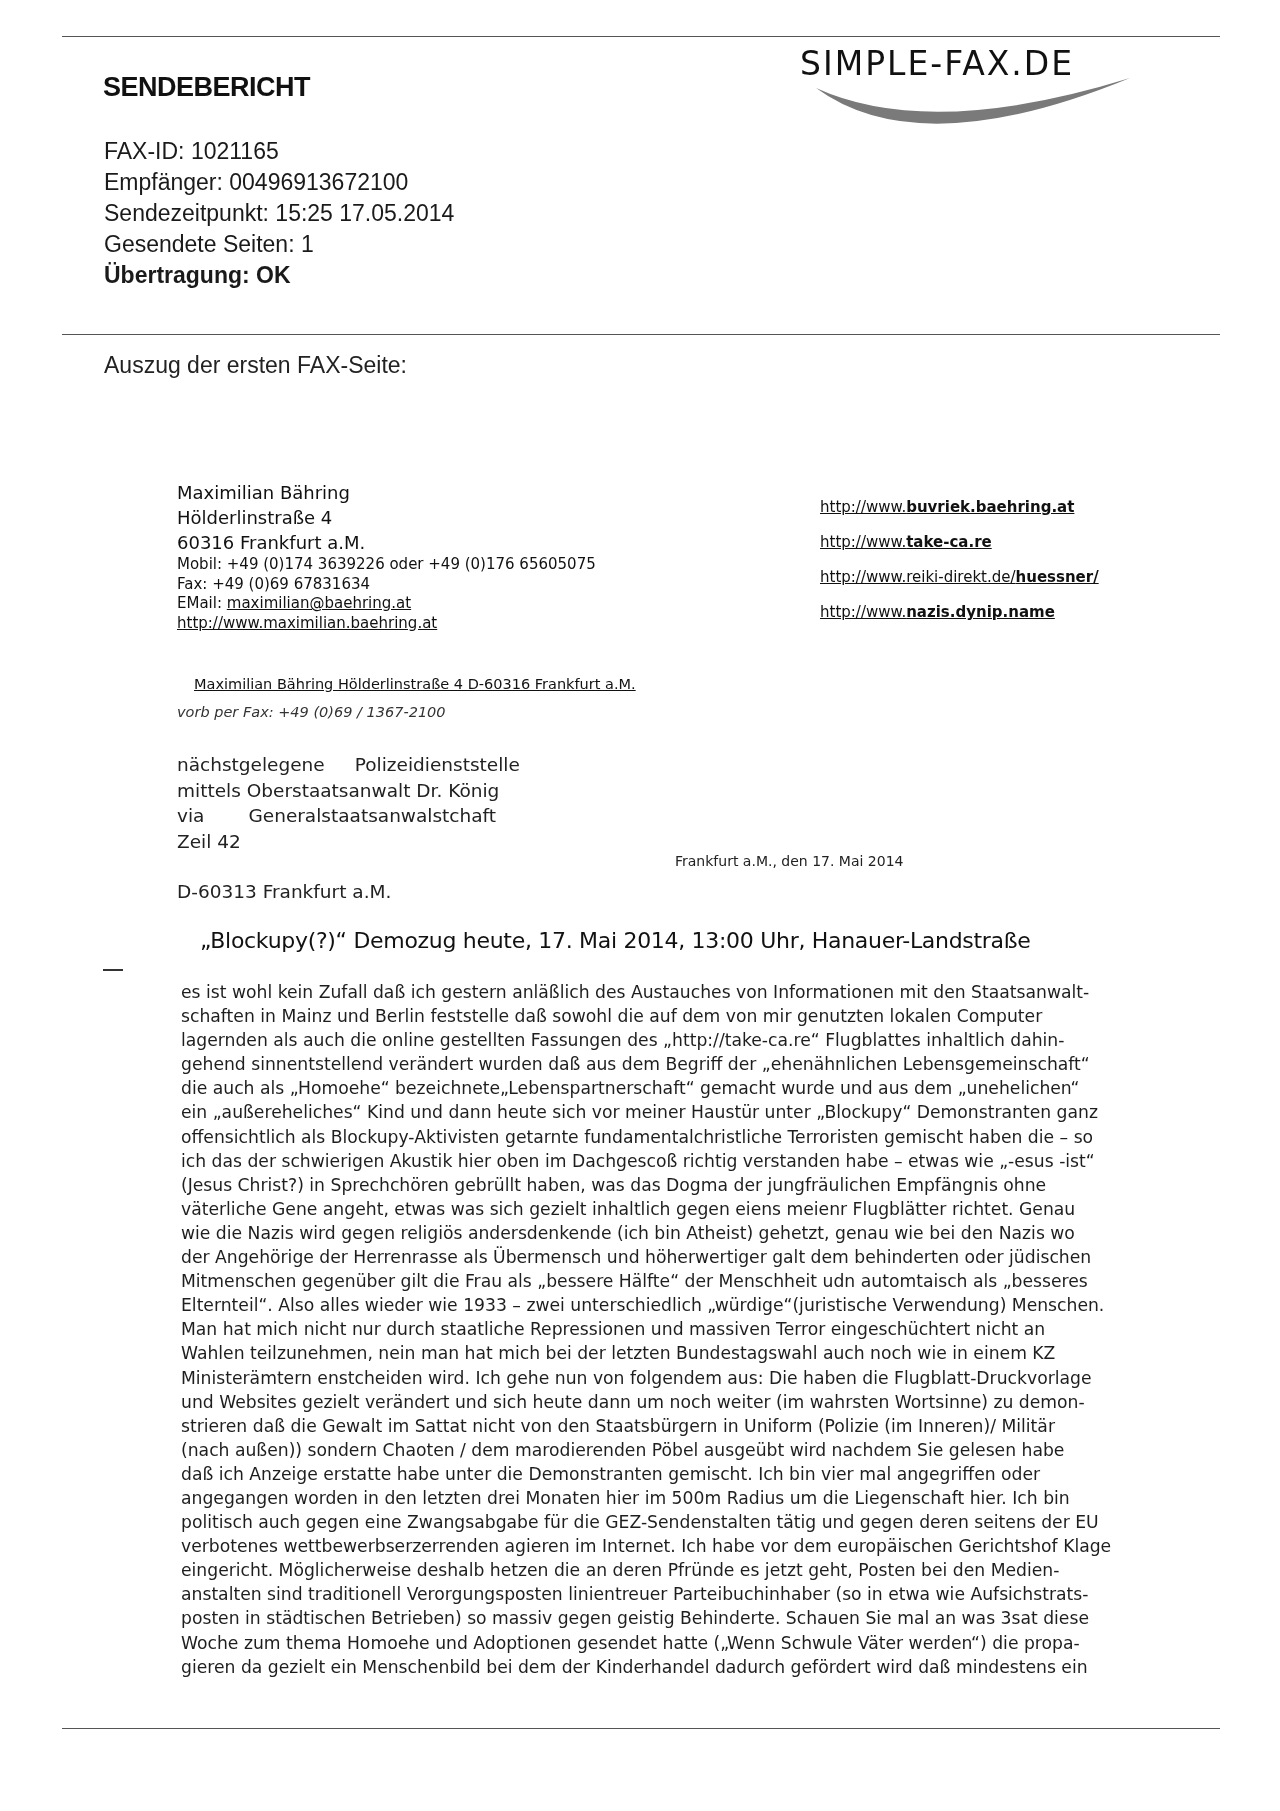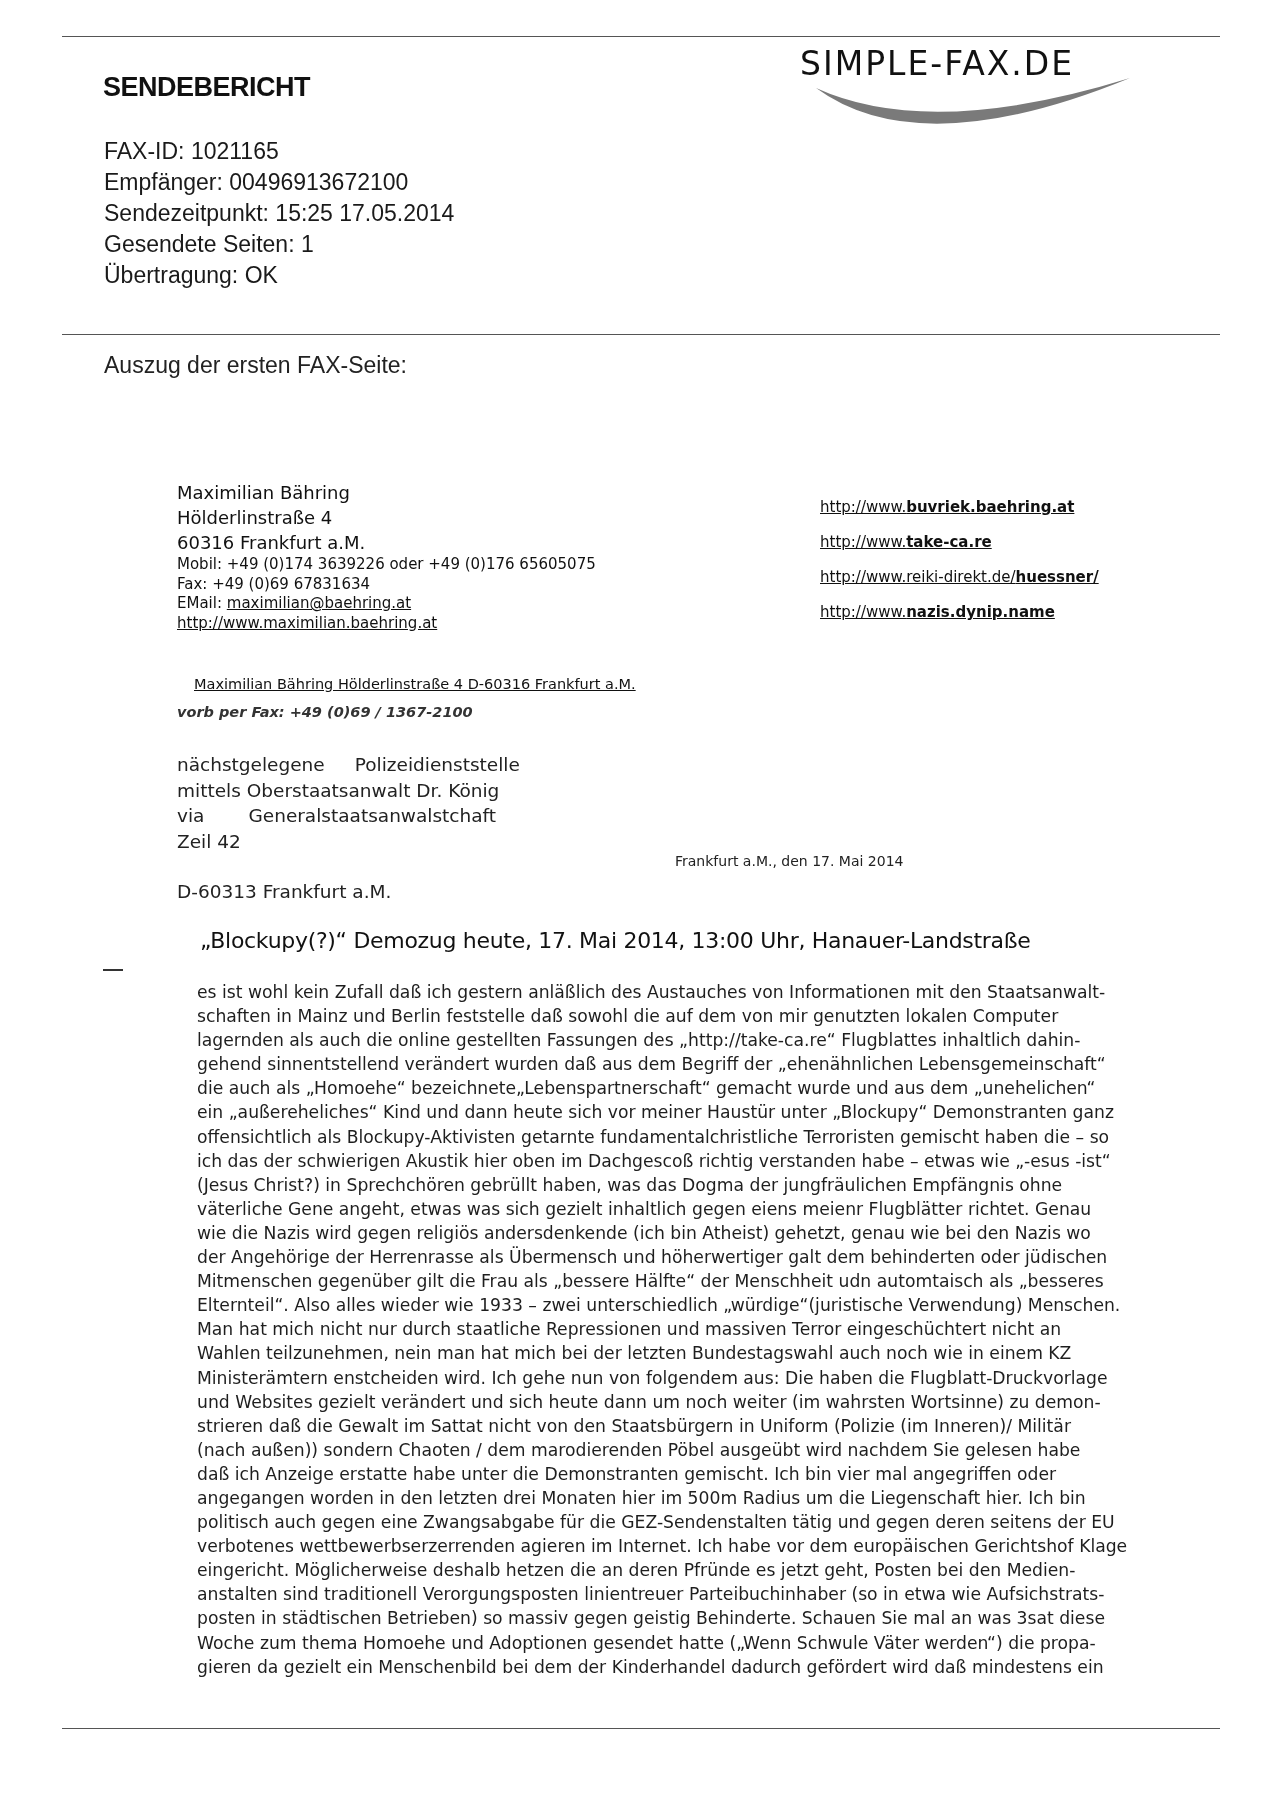--- a/index.html
+++ b/index.html
@@ -1,38 +1,38 @@
 <!DOCTYPE html>
 <html><head>
 <meta charset="utf-8">
 <style>
   html, body { margin: 0; padding: 0; background: #ffffff; }
   body { width: 1280px; height: 1811px; position: relative; overflow: hidden; color: #111; font-family: "DejaVu Sans", sans-serif; }
   .rule { position: absolute; left: 62px; width: 1158px; height: 1px; background: #555; }
   .report-title { position: absolute; left: 103px; top: 72px; font-family: "Liberation Sans", sans-serif; font-weight: bold; font-size: 27px; letter-spacing: -0.5px; }
   .report-meta { position: absolute; left: 104px; top: 136px; font-family: "Liberation Sans", sans-serif; font-size: 23px; line-height: 31px; color: #1a1a1a; }
-  .report-meta .bold { font-weight: normal; }
+  .report-meta .bold { font-weight: bold; }
   .logo { position: absolute; left: 800px; top: 44px; width: 400px; height: 90px; text-align: right; }
   .logo-text { position: absolute; left: 0; top: 0; font-family: "DejaVu Sans", sans-serif; font-size: 33px; letter-spacing: 2px; color: #111; font-weight: normal; }
   .excerpt-label { position: absolute; left: 104px; top: 352px; font-family: "Liberation Sans", sans-serif; font-size: 23px; color: #222; }
   .sender { position: absolute; left: 177px; top: 480px; font-size: 18px; line-height: 25px; }
   .sender .small { font-size: 15px; line-height: 19.5px; }
   .sender a, .links a, .ret-addr { color: #111; text-decoration: underline; }
   .links { position: absolute; left: 820px; top: 490px; font-size: 15px; line-height: 35px; }
   .links b { font-weight: bold; }
   .ret-addr { position: absolute; left: 194px; top: 676px; font-size: 14.5px; }
-  .vorb { position: absolute; left: 177px; top: 704px; font-size: 14.5px; font-style: italic; font-weight: bold; color: #333; }
+  .vorb { position: absolute; left: 177px; top: 704px; font-size: 14.5px; font-style: italic; font-weight: normal; color: #333; }
   .recipient { position: absolute; left: 177px; top: 752px; font-size: 18.5px; line-height: 25.5px; color: #222; }
   .recipient .sp { display: inline-block; width: 30px; }
   .recipient .sp2 { display: inline-block; width: 44px; }
   .recipient-city { position: absolute; left: 177px; top: 881px; font-size: 18.5px; color: #222; }
   .place-date { position: absolute; left: 675px; top: 853px; font-size: 14px; color: #222; }
   .subject { position: absolute; left: 200px; top: 928px; font-size: 22px; color: #111; letter-spacing: -0.3px; }
   .dash { position: absolute; left: 103px; top: 969px; width: 20px; height: 1.5px; background: #333; }
-  .body-text { position: absolute; left: 197px; top: 980px; width: 960px; font-size: 17.2px; line-height: 24.1px; color: #1e1e1e; }
+  .body-text { position: absolute; left: 181px; top: 980px; width: 960px; font-size: 17.2px; line-height: 24.1px; color: #1e1e1e; }
   .body-text div { white-space: nowrap; }
   .clip { position: absolute; left: 0; top: 0; width: 1280px; height: 1728px; overflow: hidden; }
 </style>
 </head>
 <body>
 
 <div class="rule" style="top:36px;"></div>
 
 <div class="report-title">SENDEBERICHT</div>
 

